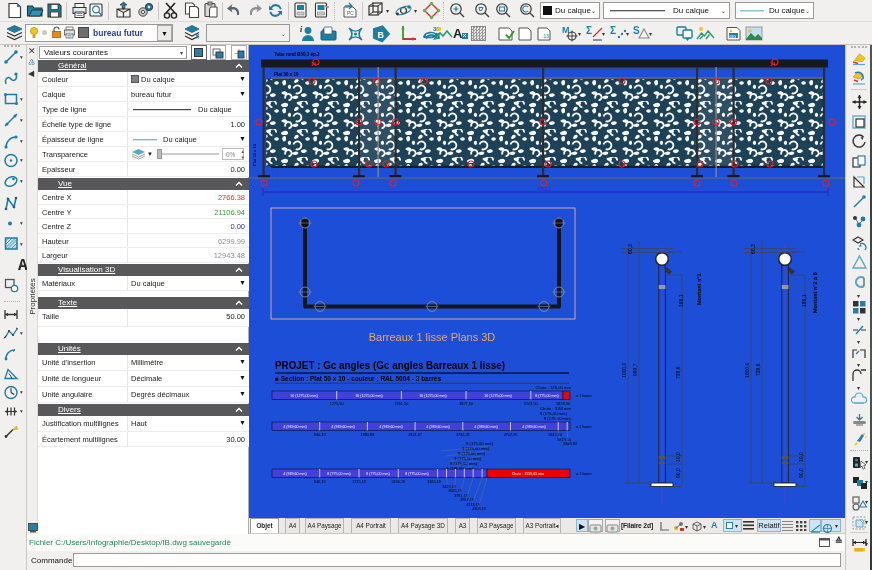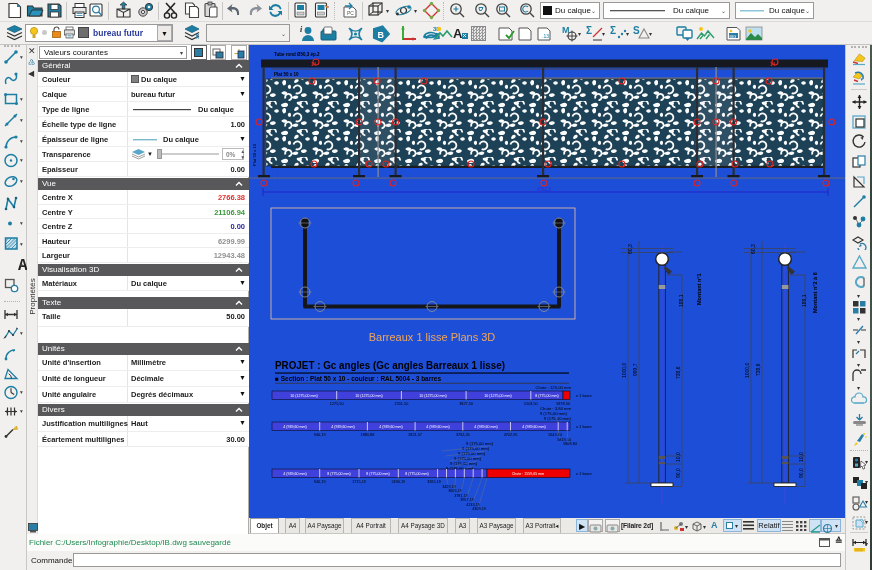--- a/index.html
+++ b/index.html
@@ -2,23 +2,23 @@
 <html><head><meta charset="utf-8">
 <style>
 *{margin:0;padding:0;box-sizing:border-box;}
 html,body{width:872px;height:570px;overflow:hidden;background:#f1f0ee;font-family:"Liberation Sans",sans-serif;}
 .abs{position:absolute;}
 #app{position:relative;width:872px;height:570px;}
 .tb{position:absolute;left:0;width:872px;height:22px;background:#f1f0ee;}
 .sep{position:absolute;top:2px;width:1px;height:18px;background:#c9c7c4;}
 .combo{position:absolute;background:#fff;border:1px solid #999;font-size:8px;color:#111;display:flex;align-items:center;white-space:nowrap;overflow:hidden;}
 .combo .car{margin-left:auto;margin-right:3px;font-size:6px;color:#444;}
-.band{position:absolute;left:11px;width:211px;height:12px;background:#58585a;color:#fff;font-size:8px;line-height:12px;padding-left:4px;}
+.band{position:absolute;left:11px;width:211px;height:12px;background:#58585a;color:#fff;font-size:8px;line-height:12px;padding-left:20px;text-decoration:underline;}
 .band .chev{position:absolute;right:6px;top:2px;width:8px;height:8px;}
-.prow{position:absolute;left:11px;width:211px;background:#fff;border-bottom:1px solid #ededed;font-size:7.5px;color:#1a1a1a;font-weight:bold;}
+.prow{position:absolute;left:11px;width:211px;background:#fff;border-bottom:1px solid #ededed;font-size:7.5px;color:#1a1a1a;}
 .plab{position:absolute;left:4px;top:3px;}
 .pval{position:absolute;left:93px;top:3px;}
 .pnum{position:absolute;right:4px;top:3px;}
 .pcar{position:absolute;right:3px;top:3px;font-size:7px;color:#111;}
 .pdiv{position:absolute;left:89px;top:0;bottom:0;width:1px;background:#e4e4e4;}
 .tab{position:absolute;top:0;height:15px;background:#e9e7e4;border:1px solid #b9b7b4;border-bottom:none;font-size:6.3px;color:#222;text-align:center;line-height:14px;white-space:nowrap;overflow:hidden;}
 </style></head>
 <body>
 <div id="app">
 

